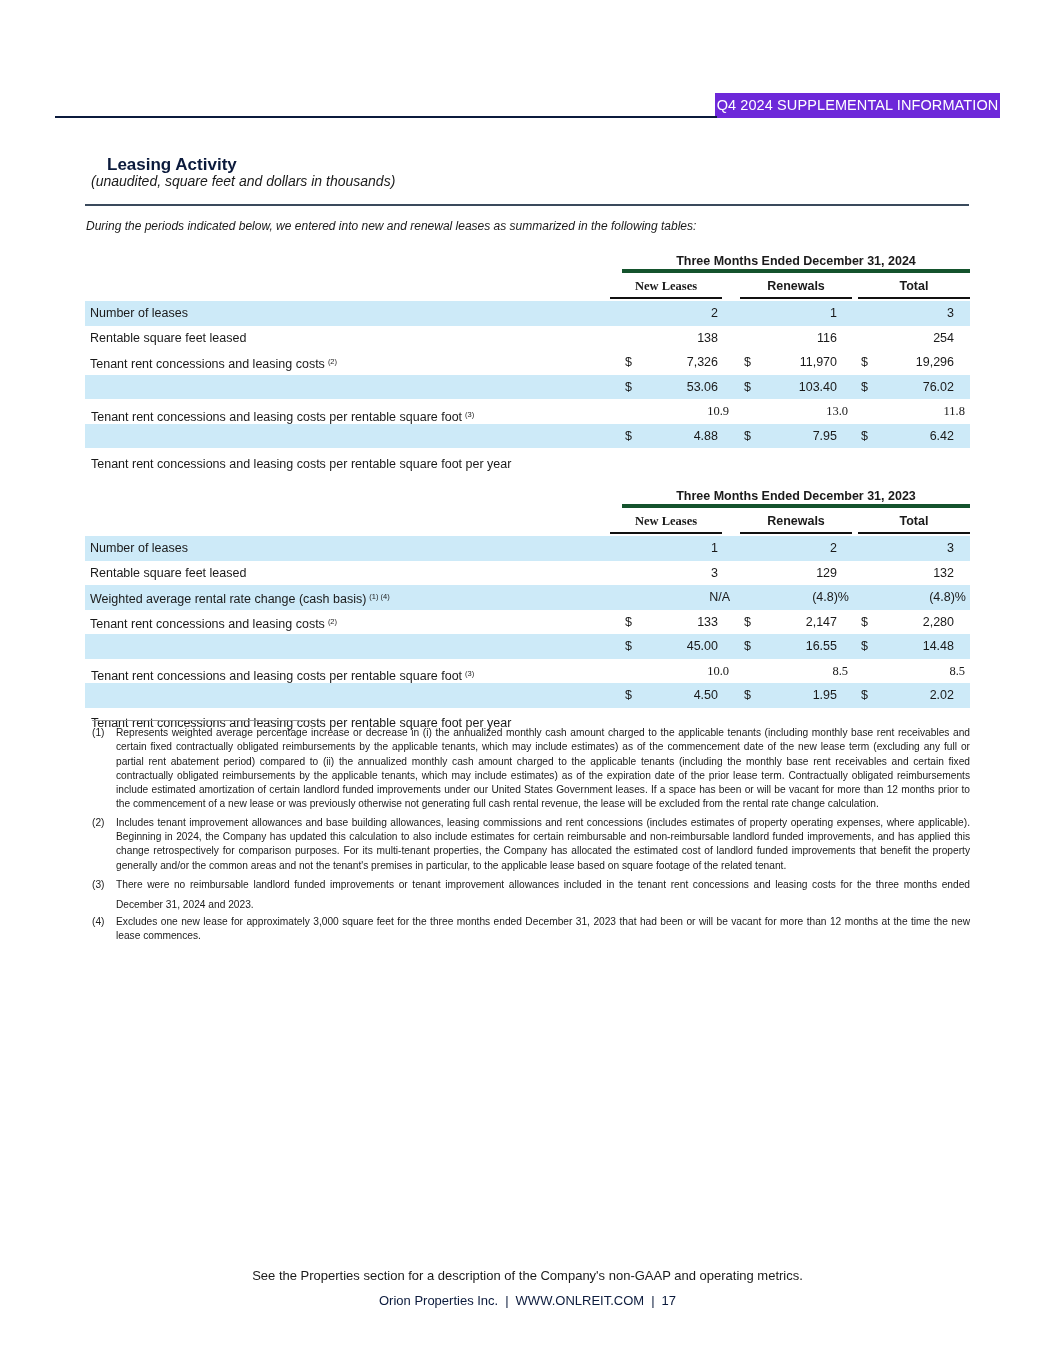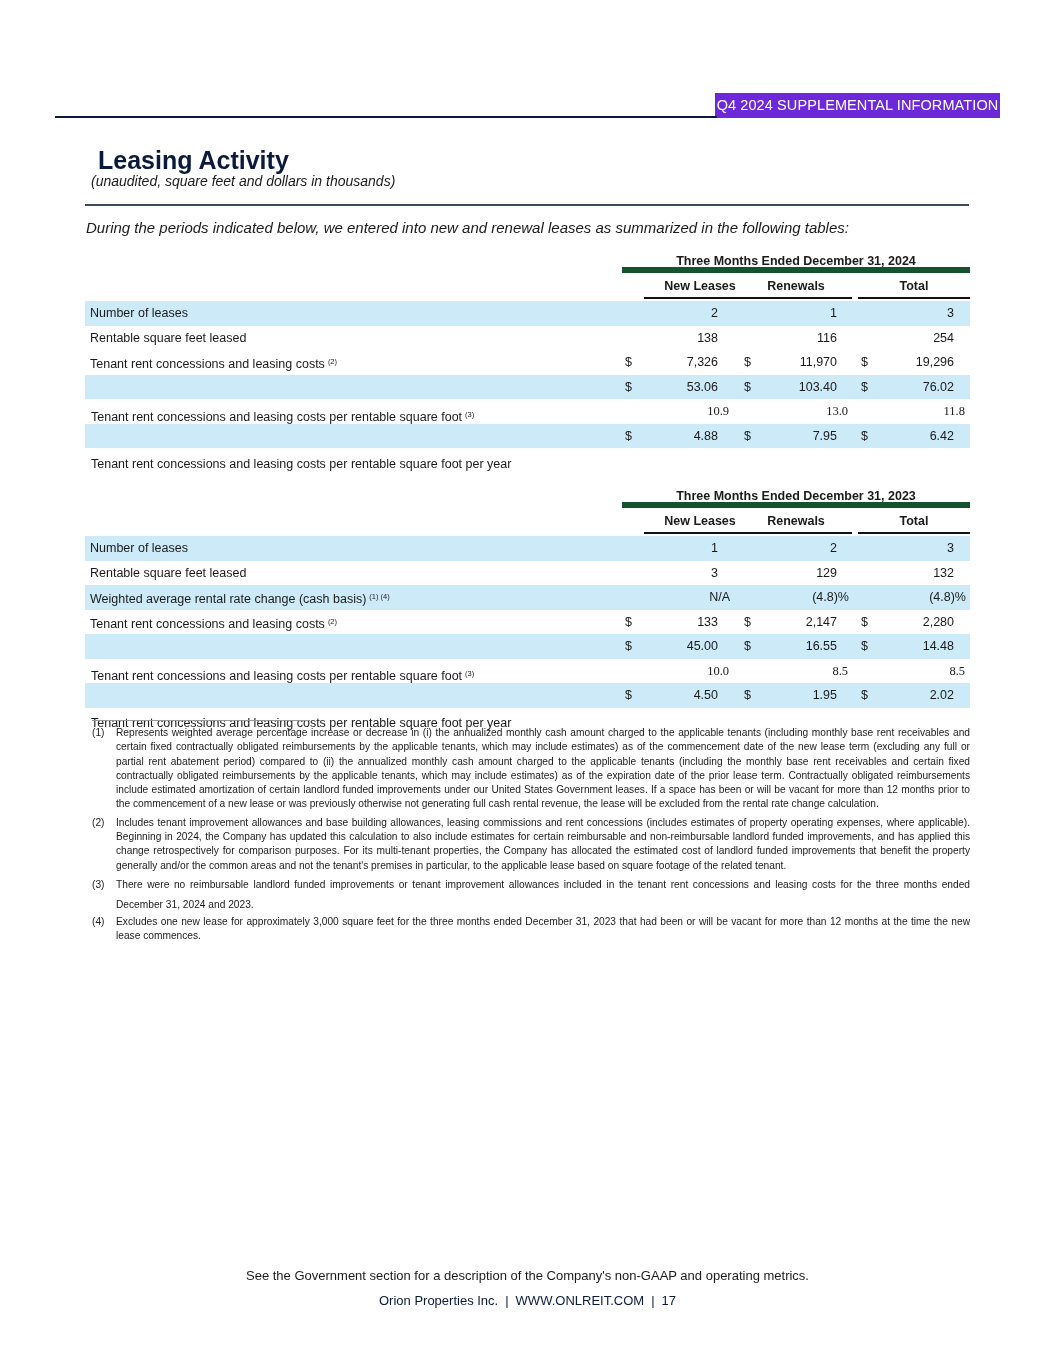--- a/index.html
+++ b/index.html
@@ -1,27 +1,27 @@
 <!DOCTYPE html>
 <html><head>
 <meta charset="utf-8">
 <style>
   html, body { margin: 0; padding: 0; background: #ffffff; }
   body { width: 1055px; height: 1365px; position: relative; font-family: "Liberation Sans", sans-serif; color: #1a1a1a; overflow: hidden; }
   .header-band { position: absolute; top: 93px; left: 715px; width: 285px; height: 25px; background: #6d28d9; color: #ffffff; font-size: 14.5px; line-height: 25px; text-align: center; letter-spacing: 0.1px; }
   .header-rule { position: absolute; top: 116px; left: 55px; width: 662px; height: 2px; background: #0b1a3c; }
-  .title { position: absolute; top: 138px; left: 90px; font-size: 25px; font-weight: bold; color: #0b1a3c; margin: 8px; }
+  .title { position: absolute; top: 138px; left: 90px; font-size: 17px; font-weight: bold; color: #0b1a3c; margin: 17px; }
   .subtitle { position: absolute; top: 173px; left: 91px; font-size: 14px; font-style: italic; color: #1a1a1a; }
   .section-rule { position: absolute; top: 204px; left: 85px; width: 884px; height: 2px; background: #3a4a5c; }
-  .intro { position: absolute; top: 219px; left: 86px; font-size: 15px; font-style: italic; color: #1a1a1a; }
+  .intro { position: absolute; top: 219px; left: 86px; font-size: 12px; font-style: italic; color: #1a1a1a; }
 
   .table-block { position: absolute; left: 85px; width: 885px; }
-  .period-head { position: absolute; left: 537px; width: 348px; top: 0; height: 24px; font-size: 12.5px; font-weight: bold; text-align: center; line-height: 24px; border-bottom: 6px solid #14532d; box-sizing: border-box; }
+  .period-head { position: absolute; left: 537px; width: 348px; top: 0; height: 24px; font-size: 12.5px; font-weight: bold; text-align: center; line-height: 24px; border-bottom: 4px solid #14532d; box-sizing: border-box; }
   .col-head { position: absolute; top: 26px; height: 24px; font-size: 12.5px; font-weight: bold; text-align: center; line-height: 22px; border-bottom: 2px solid #111; box-sizing: border-box; }
-  .col-head.c1 { left: 559px; width: 112px; }
+  .col-head.c1 { left: 525px; width: 112px; font-family: Liberation Serif, serif; }
   .col-head.c2 { left: 655px; width: 112px; }
   .col-head.c3 { left: 773px; width: 112px; }
   .rows { position: absolute; top: 52px; left: 0; width: 885px; }
   .row { position: relative; height: 24.5px; font-size: 12.5px; line-height: 24.5px; }
   .row.shade { background: #cdeaf8; padding-left: 37px; }
   .row .label { position: absolute; left: 5px; top: 0; white-space: nowrap; }
   .row .label.indent { left: 6px; margin-top: 28px; }
   sup { font-size: 7.5px; vertical-align: 4px; margin-left: 3px; }
   .cell { position: absolute; top: 0; height: 24.5px; }
   .cell .dollar { position: absolute; left: 0; }
@@ -246,16 +246,16 @@
 </div>
 
 <div class="fn-rule"></div>
 <div class="footnotes">
   <div class="fn"><span class="num">(1)</span><span>Represents weighted average percentage increase or decrease in (i) the annualized monthly cash amount charged to the applicable tenants (including monthly base rent receivables and certain fixed contractually obligated reimbursements by the applicable tenants, which may include estimates) as of the commencement date of the new lease term (excluding any full or partial rent abatement period) compared to (ii) the annualized monthly cash amount charged to the applicable tenants (including the monthly base rent receivables and certain fixed contractually obligated reimbursements by the applicable tenants, which may include estimates) as of the expiration date of the prior lease term. Contractually obligated reimbursements include estimated amortization of certain landlord funded improvements under our United States Government leases. If a space has been or will be vacant for more than 12 months prior to the commencement of a new lease or was previously otherwise not generating full cash rental revenue, the lease will be excluded from the rental rate change calculation.</span></div>
   <div class="fn"><span class="num">(2)</span><span>Includes tenant improvement allowances and base building allowances, leasing commissions and rent concessions (includes estimates of property operating expenses, where applicable). Beginning in 2024, the Company has updated this calculation to also include estimates for certain reimbursable and non-reimbursable landlord funded improvements, and has applied this change retrospectively for comparison purposes. For its multi-tenant properties, the Company has allocated the estimated cost of landlord funded improvements that benefit the property generally and/or the common areas and not the tenant's premises in particular, to the applicable lease based on square footage of the related tenant.</span></div>
   <div class="fn f3"><span class="num">(3)</span><span>There were no reimbursable landlord funded improvements or tenant improvement allowances included in the tenant rent concessions and leasing costs for the three months ended December 31, 2024 and 2023.</span></div>
   <div class="fn"><span class="num">(4)</span><span>Excludes one new lease for approximately 3,000 square feet for the three months ended December 31, 2023 that had been or will be vacant for more than 12 months at the time the new lease commences.</span></div>
 </div>
 
-<div class="footer-note">See the Government section for a description of the Company's non-GAAP and operating metrics.</div>
+<div class="footer-note">See the Properties section for a description of the Company's non-GAAP and operating metrics.</div>
 <div class="footer-line">
   <span>Orion Properties Inc.</span><span class="sep">|</span><span>WWW.ONLREIT.COM</span><span class="sep">|</span><span>17</span>
 </div>
 
 </body></html>

